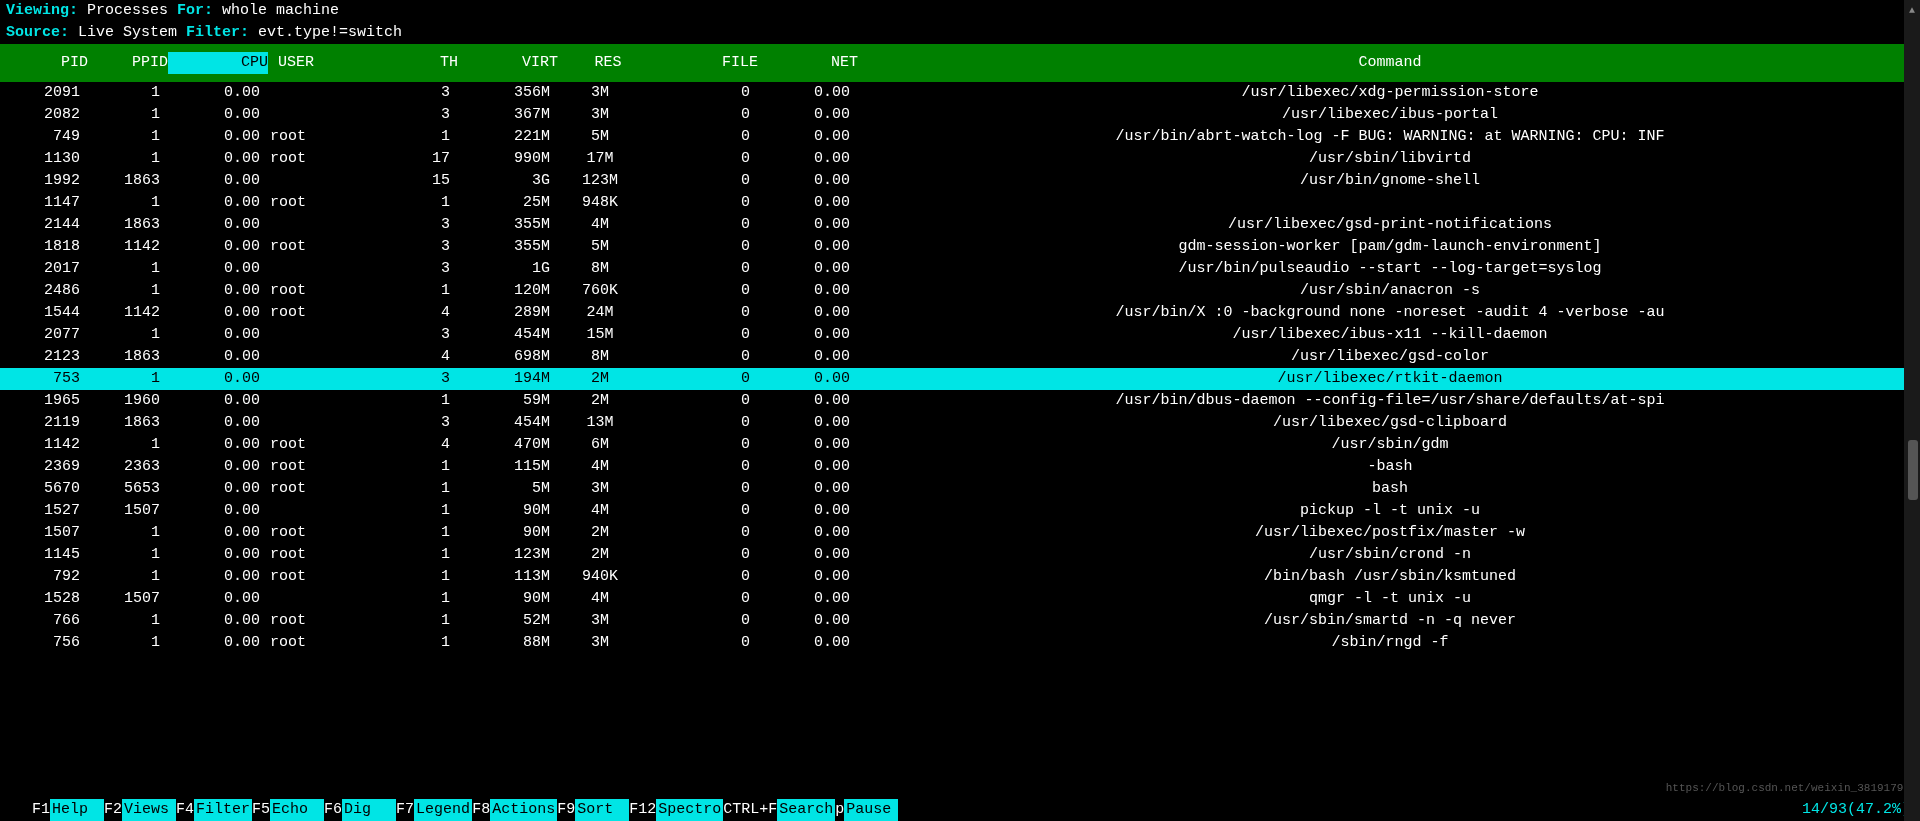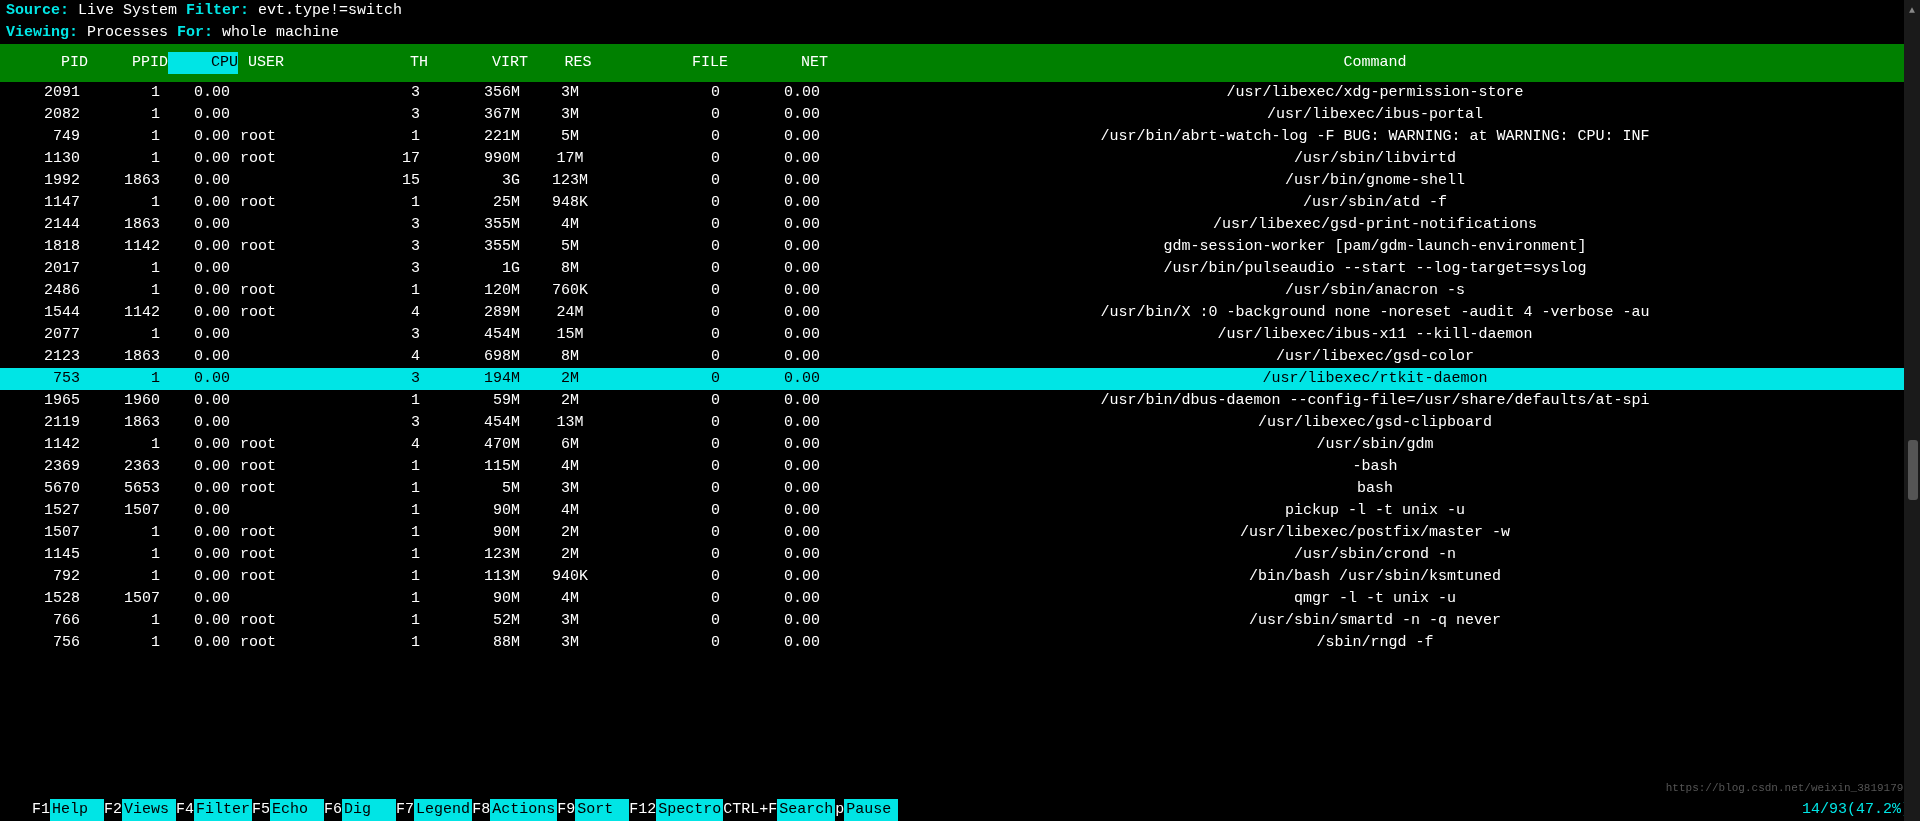--- a/index.html
+++ b/index.html
@@ -9,21 +9,21 @@
   .white{color:#fff;}
   .colhdr{background:#008000;color:#fff;display:flex;padding:8px;}
   .colhdr .cell{white-space:pre;}
   .colhdr .sel{background:#00e5e5;color:#000;}
   .rows{}
   .row{display:flex;white-space:pre;}
   .row.hl{background:#00e5e5;color:#000;}
   .cell{font-family:inherit;}
   .c-pid{width:80px;text-align:right;}
   .c-ppid{width:80px;text-align:right;}
-  .c-cpu{width:70px;text-align:right;}
+  .c-cpu{width:100px;text-align:right;}
   .c-user{width:60px;text-align:left;padding-left:10px;}
   .c-th{width:120px;text-align:right;}
   .c-virt{width:100px;text-align:right;}
   .c-res{width:100px;text-align:center;}
   .c-file{width:100px;text-align:right;}
   .c-net{width:100px;text-align:right;}
   .c-cmd{flex:1;text-align:center;padding-left:10px;overflow:hidden;}
   .fkeys{position:absolute;bottom:0;left:0;right:0;display:flex;height:22px;margin-left:32px;}
   .fkey{display:flex;}
   .fkey .k{color:#fff;}
@@ -31,43 +31,43 @@
   .clock{position:absolute;right:10px;bottom:0;color:#00e5e5;}
   .watermark{position:absolute;right:10px;bottom:22px;color:#555;font-size:11px;}
   .scrollbar{position:absolute;top:0;right:0;width:16px;height:821px;background:#1a1a1a;}
   .scroll-up{position:absolute;top:0;right:0;width:16px;height:16px;color:#888;font-size:10px;text-align:center;}
   .scroll-thumb{position:absolute;right:2px;top:440px;width:10px;height:60px;background:#555;border-radius:3px;}
 </style>
 </head>
 <body>
 <div class="screen">
 
+<div class="hdr"><span class="cyan">Viewing:</span><span class="white"> Processes </span><span class="cyan">For:</span><span class="white"> whole machine</span></div>
 <div class="hdr"><span class="cyan">Source:</span><span class="white"> Live System </span><span class="cyan">Filter:</span><span class="white"> evt.type!=switch</span></div>
-<div class="hdr"><span class="cyan">Viewing:</span><span class="white"> Processes </span><span class="cyan">For:</span><span class="white"> whole machine</span></div>
 
 <div class="colhdr">
   <span class="cell c-pid">PID</span>
   <span class="cell c-ppid">PPID</span>
   <span class="cell c-cpu sel">CPU</span>
   <span class="cell c-user">USER</span>
   <span class="cell c-th">TH</span>
   <span class="cell c-virt">VIRT</span>
   <span class="cell c-res">RES</span>
   <span class="cell c-file">FILE</span>
   <span class="cell c-net">NET</span>
   <span class="cell c-cmd">Command</span>
 </div>
 
 <div class="rows" id="rows">
       <div class="row"><span class="cell c-pid">2091</span><span class="cell c-ppid">1</span><span class="cell c-cpu">0.00</span><span class="cell c-user"></span><span class="cell c-th">3</span><span class="cell c-virt">356M</span><span class="cell c-res">3M</span><span class="cell c-file">0</span><span class="cell c-net">0.00</span><span class="cell c-cmd">/usr/libexec/xdg-permission-store</span></div>
       <div class="row"><span class="cell c-pid">2082</span><span class="cell c-ppid">1</span><span class="cell c-cpu">0.00</span><span class="cell c-user"></span><span class="cell c-th">3</span><span class="cell c-virt">367M</span><span class="cell c-res">3M</span><span class="cell c-file">0</span><span class="cell c-net">0.00</span><span class="cell c-cmd">/usr/libexec/ibus-portal</span></div>
       <div class="row"><span class="cell c-pid">749</span><span class="cell c-ppid">1</span><span class="cell c-cpu">0.00</span><span class="cell c-user">root</span><span class="cell c-th">1</span><span class="cell c-virt">221M</span><span class="cell c-res">5M</span><span class="cell c-file">0</span><span class="cell c-net">0.00</span><span class="cell c-cmd">/usr/bin/abrt-watch-log -F BUG: WARNING: at WARNING: CPU: INF</span></div>
       <div class="row"><span class="cell c-pid">1130</span><span class="cell c-ppid">1</span><span class="cell c-cpu">0.00</span><span class="cell c-user">root</span><span class="cell c-th">17</span><span class="cell c-virt">990M</span><span class="cell c-res">17M</span><span class="cell c-file">0</span><span class="cell c-net">0.00</span><span class="cell c-cmd">/usr/sbin/libvirtd</span></div>
       <div class="row"><span class="cell c-pid">1992</span><span class="cell c-ppid">1863</span><span class="cell c-cpu">0.00</span><span class="cell c-user"></span><span class="cell c-th">15</span><span class="cell c-virt">3G</span><span class="cell c-res">123M</span><span class="cell c-file">0</span><span class="cell c-net">0.00</span><span class="cell c-cmd">/usr/bin/gnome-shell</span></div>
-      <div class="row"><span class="cell c-pid">1147</span><span class="cell c-ppid">1</span><span class="cell c-cpu">0.00</span><span class="cell c-user">root</span><span class="cell c-th">1</span><span class="cell c-virt">25M</span><span class="cell c-res">948K</span><span class="cell c-file">0</span><span class="cell c-net">0.00</span><span class="cell c-cmd">/usr/sbin/atd -f</span></div>
+      <div class="row"><span class="cell c-pid">1147</span><span class="cell c-ppid">1</span><span class="cell c-cpu">0.00</span><span class="cell c-user">root</span><span class="cell c-th">1</span><span class="cell c-virt">25M</span><span class="cell c-res">948K</span><span class="cell c-file">0</span><span class="cell c-net">0.00</span></div>
       <div class="row"><span class="cell c-pid">2144</span><span class="cell c-ppid">1863</span><span class="cell c-cpu">0.00</span><span class="cell c-user"></span><span class="cell c-th">3</span><span class="cell c-virt">355M</span><span class="cell c-res">4M</span><span class="cell c-file">0</span><span class="cell c-net">0.00</span><span class="cell c-cmd">/usr/libexec/gsd-print-notifications</span></div>
       <div class="row"><span class="cell c-pid">1818</span><span class="cell c-ppid">1142</span><span class="cell c-cpu">0.00</span><span class="cell c-user">root</span><span class="cell c-th">3</span><span class="cell c-virt">355M</span><span class="cell c-res">5M</span><span class="cell c-file">0</span><span class="cell c-net">0.00</span><span class="cell c-cmd">gdm-session-worker [pam/gdm-launch-environment]</span></div>
       <div class="row"><span class="cell c-pid">2017</span><span class="cell c-ppid">1</span><span class="cell c-cpu">0.00</span><span class="cell c-user"></span><span class="cell c-th">3</span><span class="cell c-virt">1G</span><span class="cell c-res">8M</span><span class="cell c-file">0</span><span class="cell c-net">0.00</span><span class="cell c-cmd">/usr/bin/pulseaudio --start --log-target=syslog</span></div>
       <div class="row"><span class="cell c-pid">2486</span><span class="cell c-ppid">1</span><span class="cell c-cpu">0.00</span><span class="cell c-user">root</span><span class="cell c-th">1</span><span class="cell c-virt">120M</span><span class="cell c-res">760K</span><span class="cell c-file">0</span><span class="cell c-net">0.00</span><span class="cell c-cmd">/usr/sbin/anacron -s</span></div>
       <div class="row"><span class="cell c-pid">1544</span><span class="cell c-ppid">1142</span><span class="cell c-cpu">0.00</span><span class="cell c-user">root</span><span class="cell c-th">4</span><span class="cell c-virt">289M</span><span class="cell c-res">24M</span><span class="cell c-file">0</span><span class="cell c-net">0.00</span><span class="cell c-cmd">/usr/bin/X :0 -background none -noreset -audit 4 -verbose -au</span></div>
       <div class="row"><span class="cell c-pid">2077</span><span class="cell c-ppid">1</span><span class="cell c-cpu">0.00</span><span class="cell c-user"></span><span class="cell c-th">3</span><span class="cell c-virt">454M</span><span class="cell c-res">15M</span><span class="cell c-file">0</span><span class="cell c-net">0.00</span><span class="cell c-cmd">/usr/libexec/ibus-x11 --kill-daemon</span></div>
       <div class="row"><span class="cell c-pid">2123</span><span class="cell c-ppid">1863</span><span class="cell c-cpu">0.00</span><span class="cell c-user"></span><span class="cell c-th">4</span><span class="cell c-virt">698M</span><span class="cell c-res">8M</span><span class="cell c-file">0</span><span class="cell c-net">0.00</span><span class="cell c-cmd">/usr/libexec/gsd-color</span></div>
       <div class="row hl"><span class="cell c-pid">753</span><span class="cell c-ppid">1</span><span class="cell c-cpu">0.00</span><span class="cell c-user"></span><span class="cell c-th">3</span><span class="cell c-virt">194M</span><span class="cell c-res">2M</span><span class="cell c-file">0</span><span class="cell c-net">0.00</span><span class="cell c-cmd">/usr/libexec/rtkit-daemon</span></div>
       <div class="row"><span class="cell c-pid">1965</span><span class="cell c-ppid">1960</span><span class="cell c-cpu">0.00</span><span class="cell c-user"></span><span class="cell c-th">1</span><span class="cell c-virt">59M</span><span class="cell c-res">2M</span><span class="cell c-file">0</span><span class="cell c-net">0.00</span><span class="cell c-cmd">/usr/bin/dbus-daemon --config-file=/usr/share/defaults/at-spi</span></div>
       <div class="row"><span class="cell c-pid">2119</span><span class="cell c-ppid">1863</span><span class="cell c-cpu">0.00</span><span class="cell c-user"></span><span class="cell c-th">3</span><span class="cell c-virt">454M</span><span class="cell c-res">13M</span><span class="cell c-file">0</span><span class="cell c-net">0.00</span><span class="cell c-cmd">/usr/libexec/gsd-clipboard</span></div>

